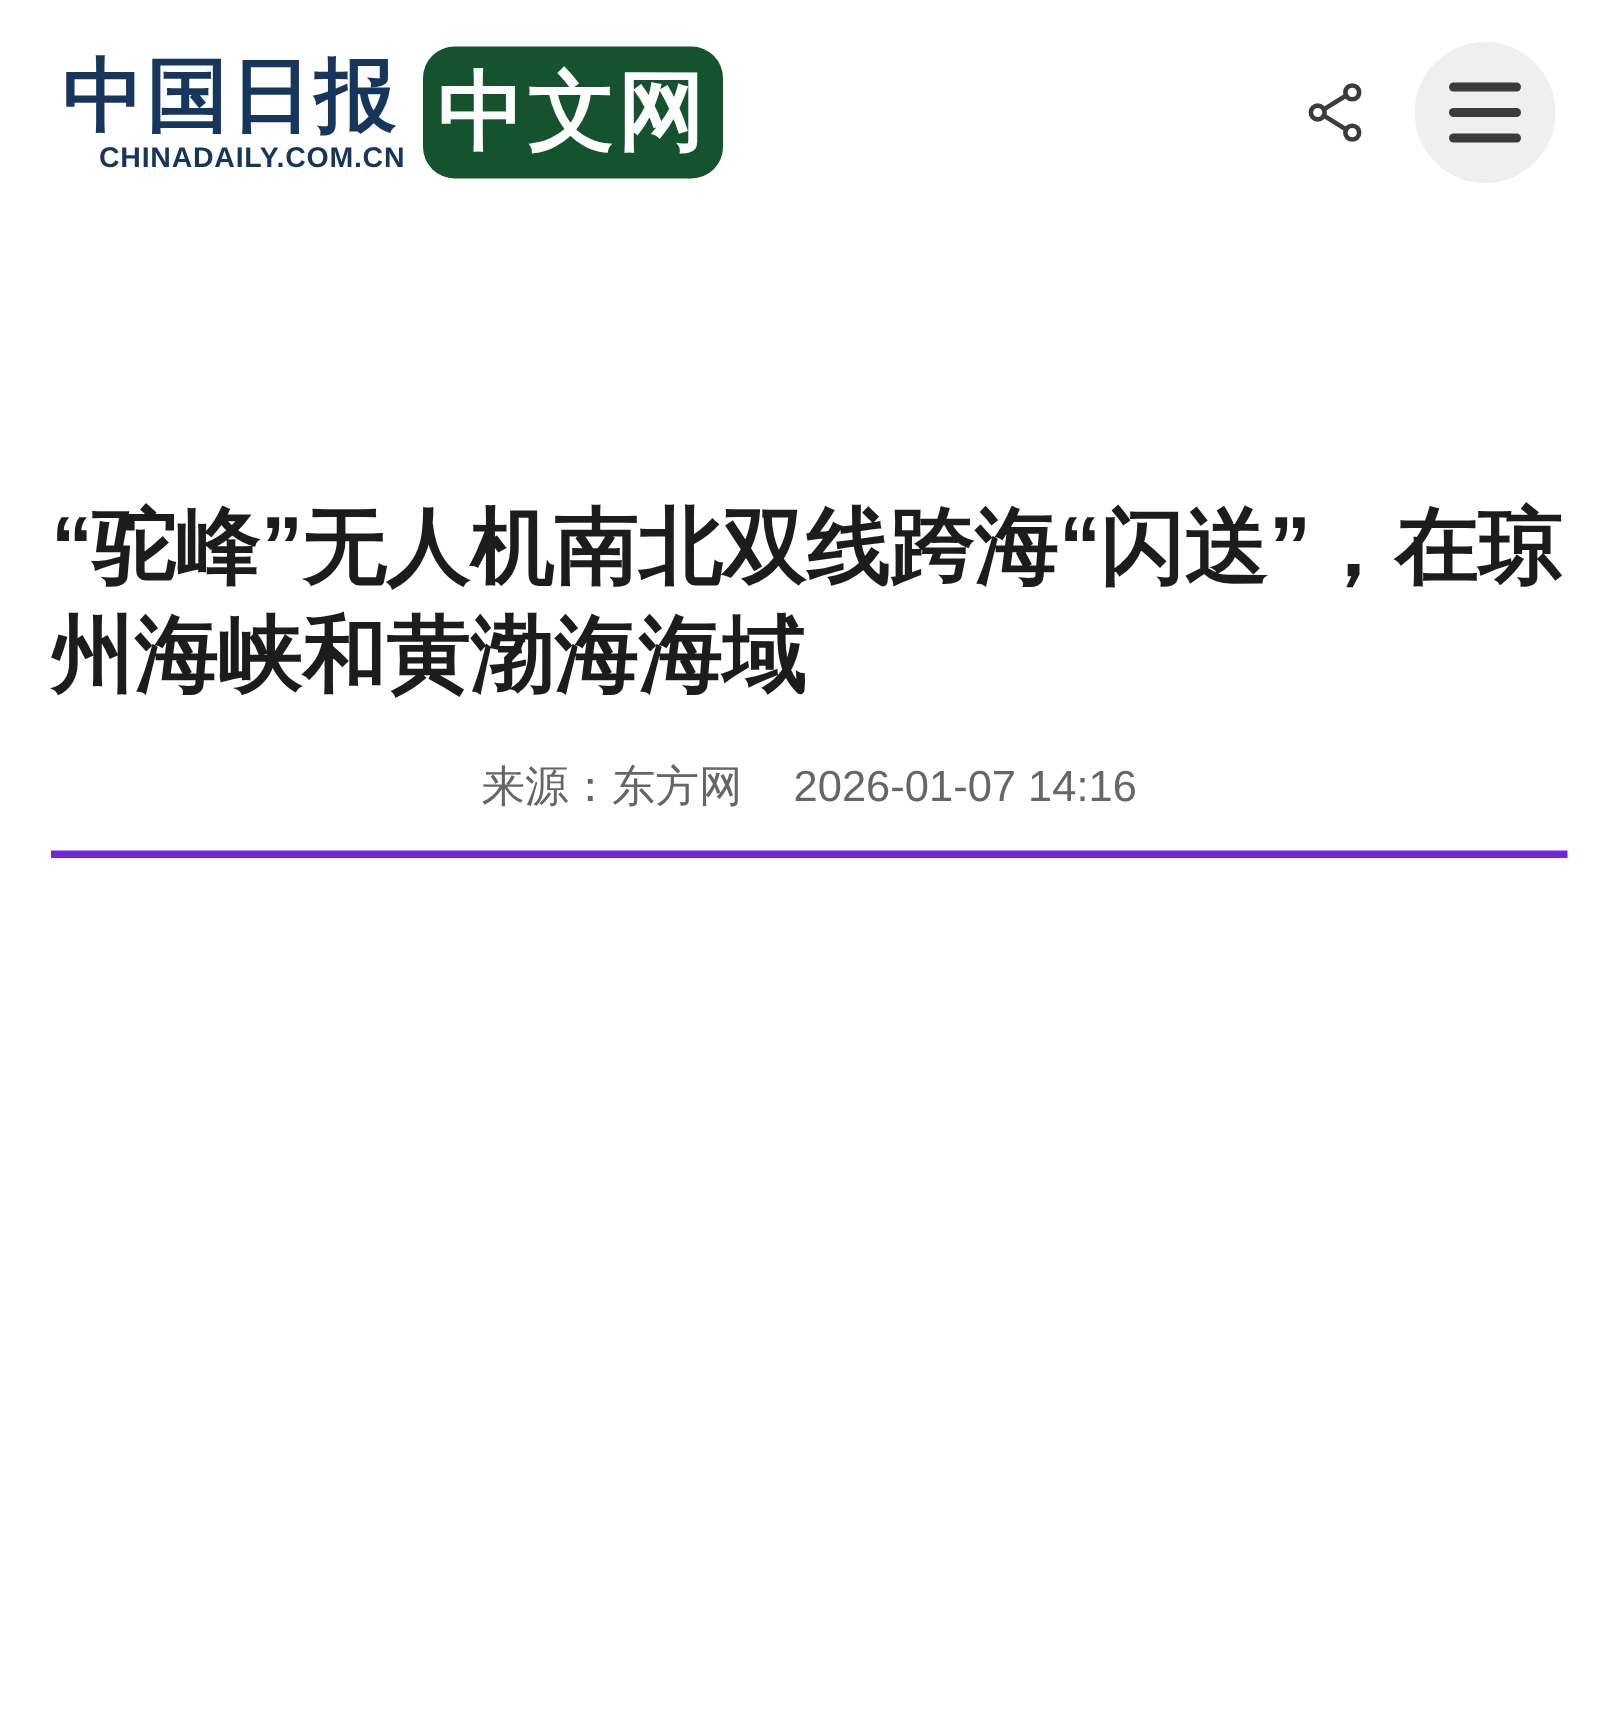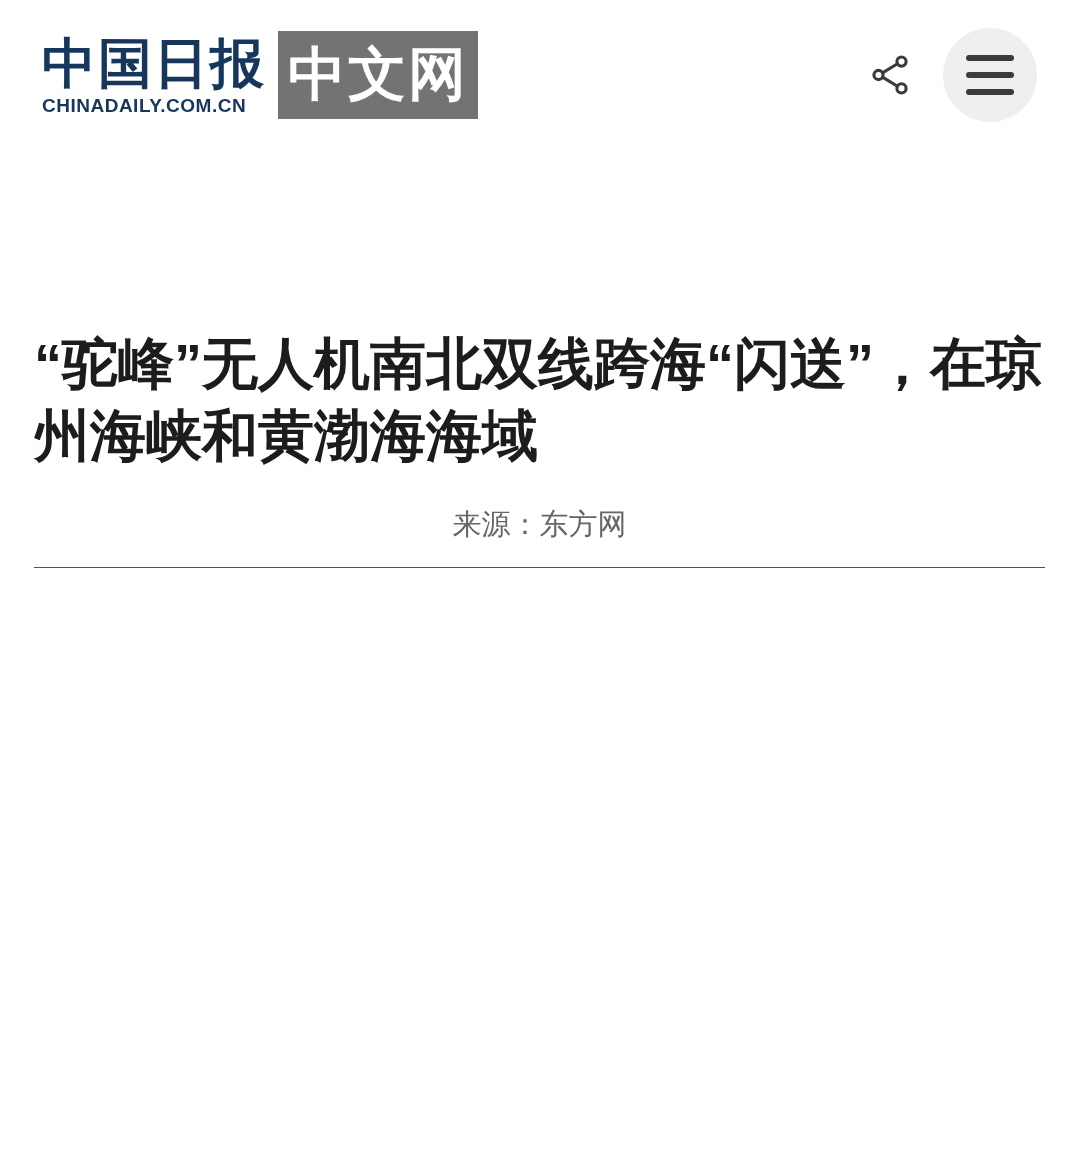--- a/index.html
+++ b/index.html
@@ -47,32 +47,34 @@
     white-space: nowrap;
   }
   .logo-en {
     margin-top: 6px;
     font-family: "Liberation Sans", sans-serif;
     font-weight: bold;
     font-size: 19px;
     color: #16365c;
     letter-spacing: 0.5px;
     white-space: nowrap;
+    margin-left: 24px;
   }
   .logo-right {
     margin-left: 12px;
-    background: #737373;
+    background: #14532d;
     color: #ffffff;
     font-family: "DejaVu Serif", "Liberation Serif", serif;
     font-weight: bold;
     font-size: 58px;
     line-height: 1;
     padding: 14px 10px 16px 10px;
     letter-spacing: 2px;
     white-space: nowrap;
+    border-radius: 21px;
   }
 
   .header-actions {
     margin-left: auto;
     display: flex;
     align-items: center;
     gap: 26px;
   }
   .share-btn {
     width: 54px;
@@ -114,21 +116,21 @@
     font-weight: bold;
     font-size: 56px;
     line-height: 1.28;
     color: #1c1c1c;
     letter-spacing: 0px;
   }
 
   .meta-row {
     margin-top: 34px;
     padding-bottom: 22px;
-    border-bottom: 1px solid #6d28d9;
+    border-bottom: 5px solid #6d28d9;
     display: flex;
     justify-content: center;
     align-items: baseline;
     gap: 34px;
     font-size: 29px;
     color: #666666;
   }
 
   .body-text {
     margin-top: 56px;
@@ -171,15 +173,16 @@
     </div>
   </div>
 </div>
 
 <div class="article">
 
   <h1 class="title">“驼峰”无人机南北双线跨海“闪送”，在琼州海峡和黄渤海海域</h1>
 
   <div class="meta-row">
     <span>来源：东方网</span>
+    <span>2026-01-07 14:16</span>
   </div>
 
 </div>
 
 </body></html>

